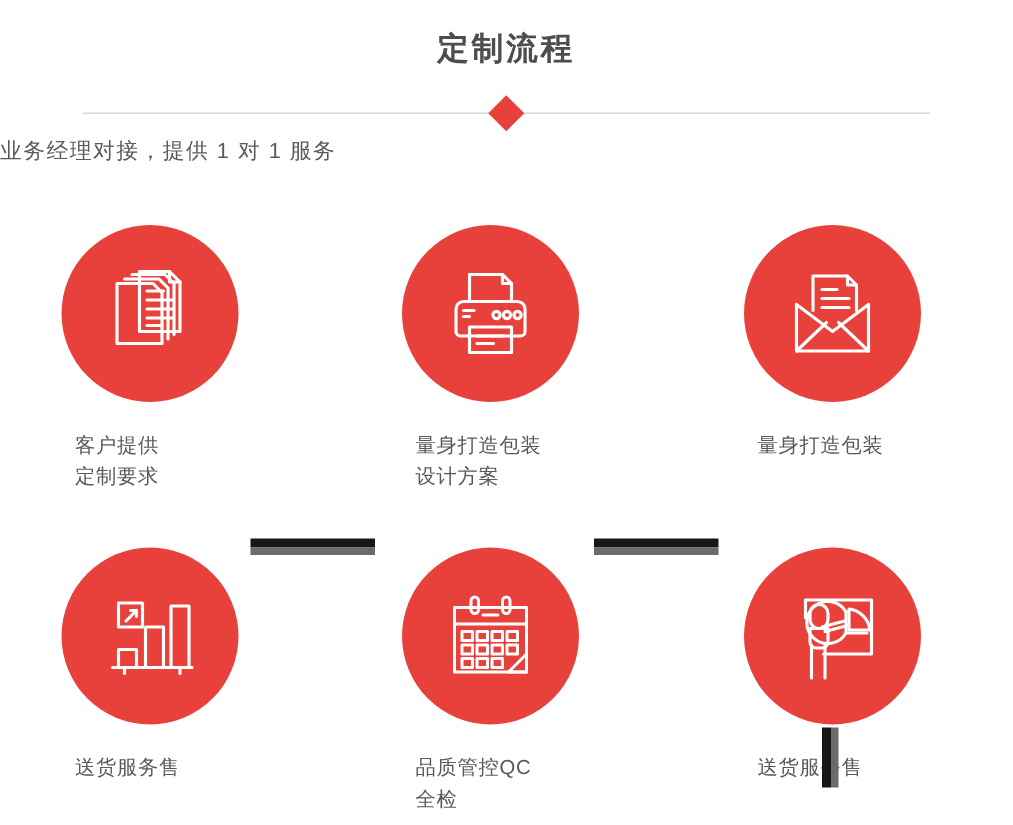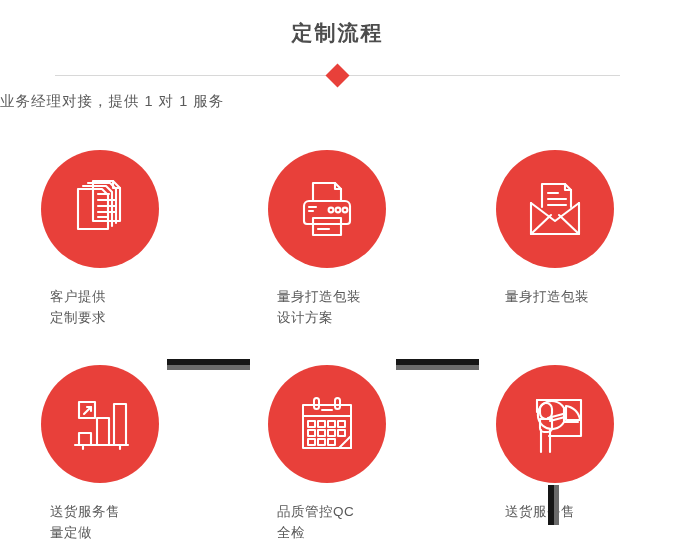--- a/index.html
+++ b/index.html
@@ -271,21 +271,20 @@
             <path d="M29 26 H41 V53 H29 Z"></path>
             <path d="M46 12 H58 V53 H46 Z"></path>
             <line x1="7" y1="53" x2="60" y2="53"></line>
             <line x1="15" y1="53" x2="15" y2="57"></line>
             <line x1="52" y1="53" x2="52" y2="57"></line>
           </svg>
         </span>
       </div>
       <div class="step-label">
         <span class="line1">送货服务售</span>
-        <span class="line2">量定做</span>
       </div>
     </div>
 
     <div class="step step-2">
       <div class="circle">
         <span>
           <svg width="64" height="64" viewBox="0 0 64 64" fill="none" stroke="#ffffff" stroke-width="2" stroke-linejoin="round" stroke-linecap="round">
             <rect x="19" y="6" width="5" height="11" rx="2.5"></rect>
             <rect x="40" y="6" width="5" height="11" rx="2.5"></rect>
             <path d="M8 13 H56 V56 H8 Z"></path>

